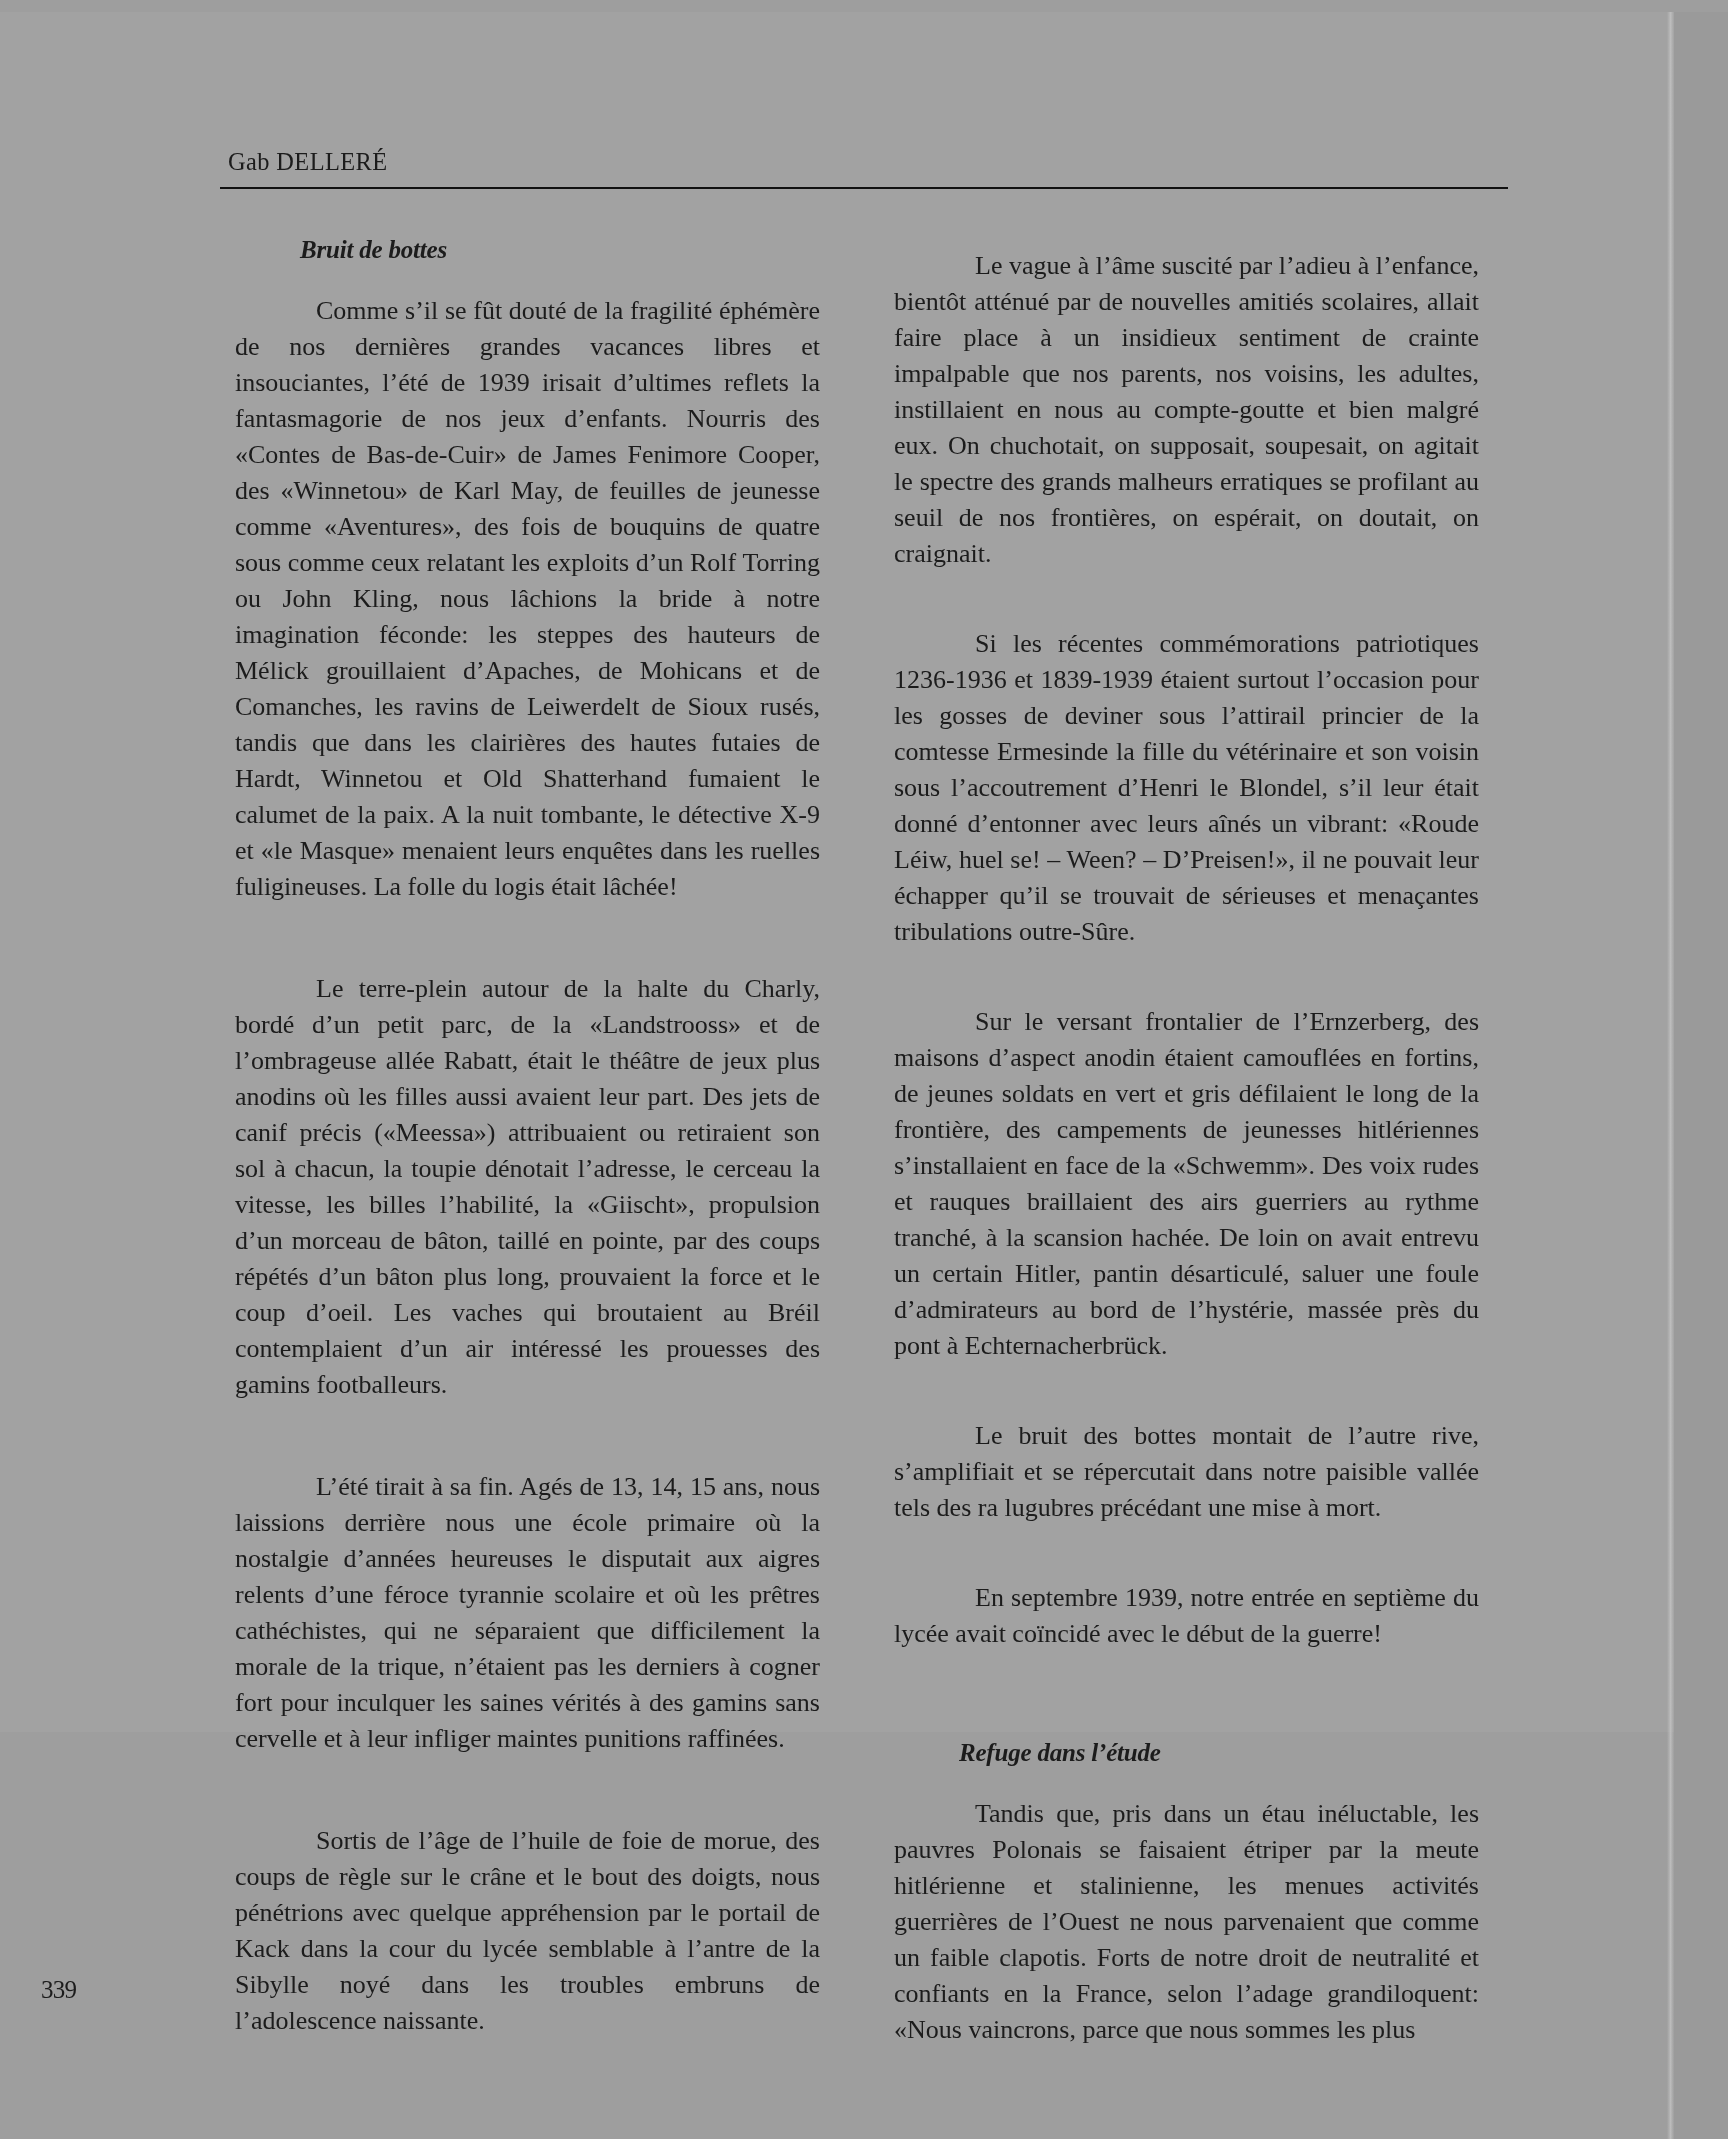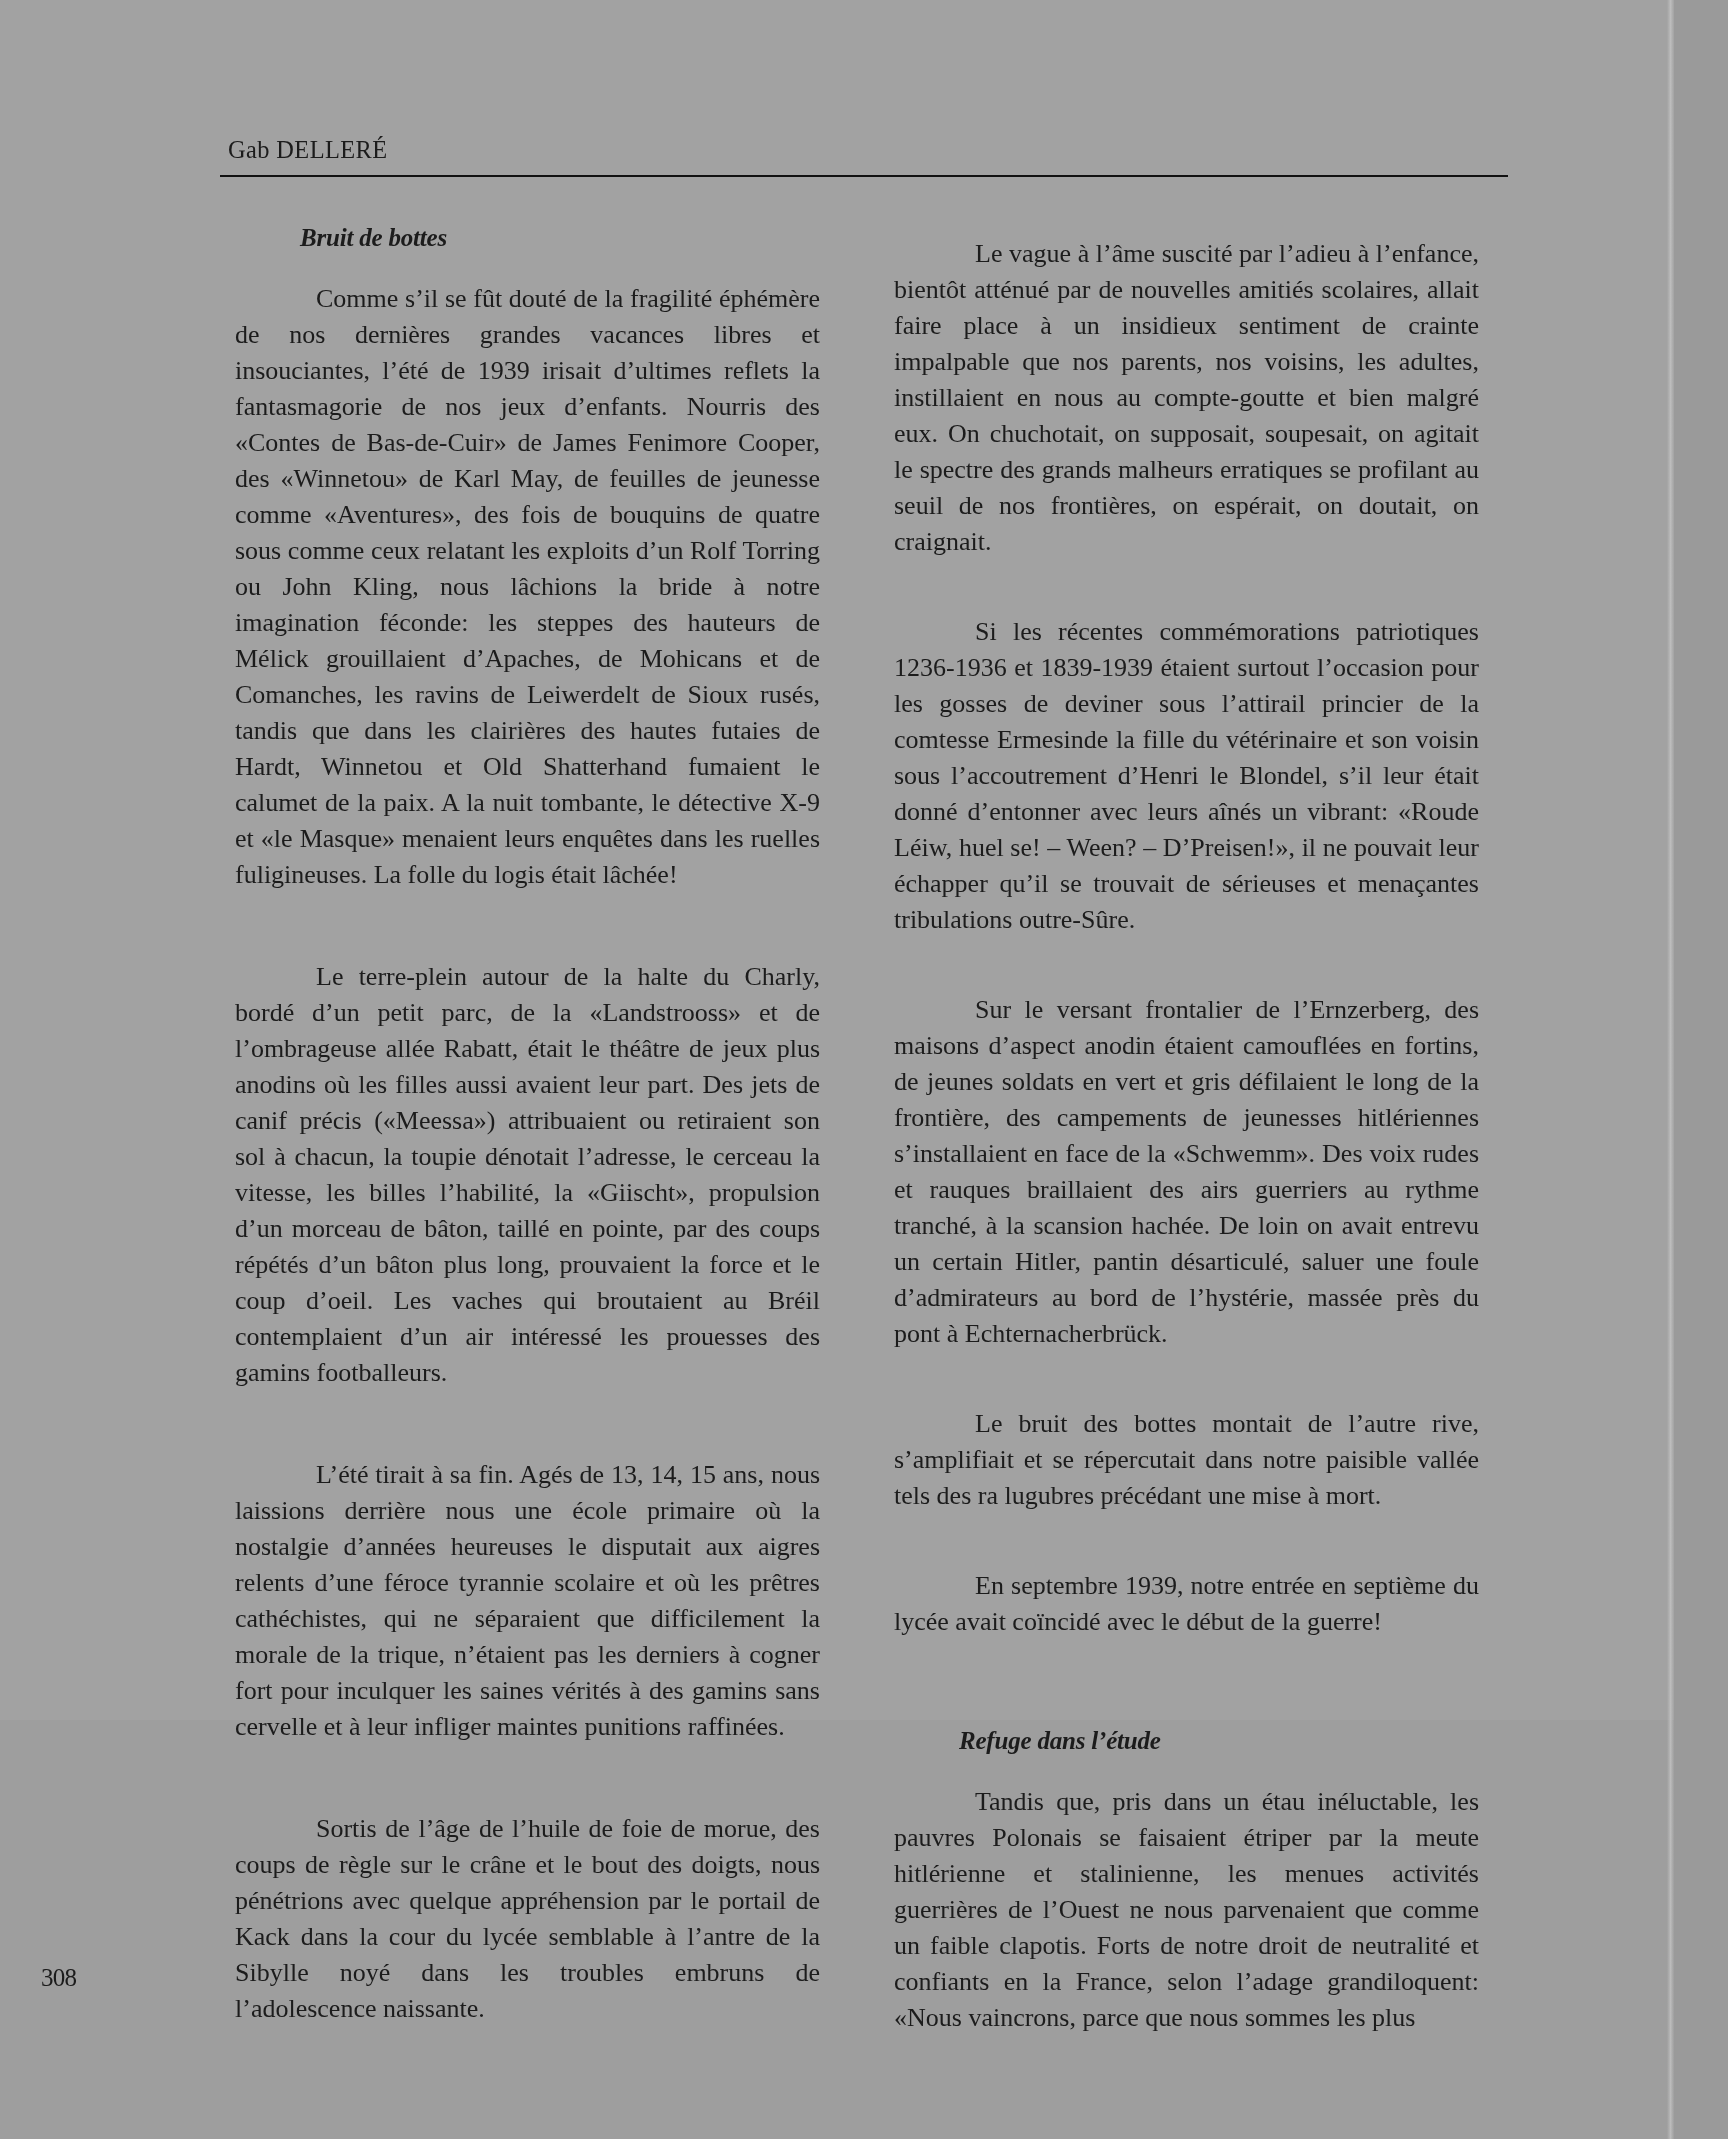--- a/index.html
+++ b/index.html
@@ -10,21 +10,21 @@
       width: 1729px;
       height: 2140px;
       background: #9e9e9e;
       position: relative;
       overflow: hidden;
       font-family: "Liberation Serif", "DejaVu Serif", serif;
       color: #1c1c1c;
     }
     .page {
       position: absolute;
-      left: 0; top: 0;
+      left: 0; top: 12px;
       width: 1729px; height: 1720px;
       background: #a2a2a2;
     }
     .gutter-fold {
       position: absolute;
       top: 0;
       left: 1667px;
       width: 7.4px;
       height: 2140px;
       background: linear-gradient(to right, rgba(255,255,255,0) 0%, rgba(200,200,200,0.7) 50%, rgba(255,255,255,0) 100%);
@@ -117,18 +117,18 @@
     <div class="gap-para-sm"></div>
     <p>Le bruit des bottes montait de l’autre rive, s’amplifiait et se répercutait dans notre paisible vallée tels des ra lugubres précédant une mise à mort.</p>
     <div class="gap-para-sm"></div>
     <p>En septembre 1939, notre entrée en septième du lycée avait coïncidé avec le début de la guerre!</p>
     <div class="gap-big"></div>
     <h2>Refuge dans l’étude</h2>
     <div class="gap-head"></div>
     <p>Tandis que, pris dans un étau inéluctable, les pauvres Polonais se faisaient étriper par la meute hitlérienne et stalinienne, les menues activités guerrières de l’Ouest ne nous parvenaient que comme un faible clapotis. Forts de notre droit de neutralité et confiants en la France, selon l’adage grandiloquent: «Nous vaincrons, parce que nous sommes les plus</p>
   </div>
 
-  <div class="page-number">308</div>
+  <div class="page-number">339</div>
 
   <div class="gutter-fold"></div>
   <div class="right-strip"></div>
 </div>
 
 
 </body></html>

